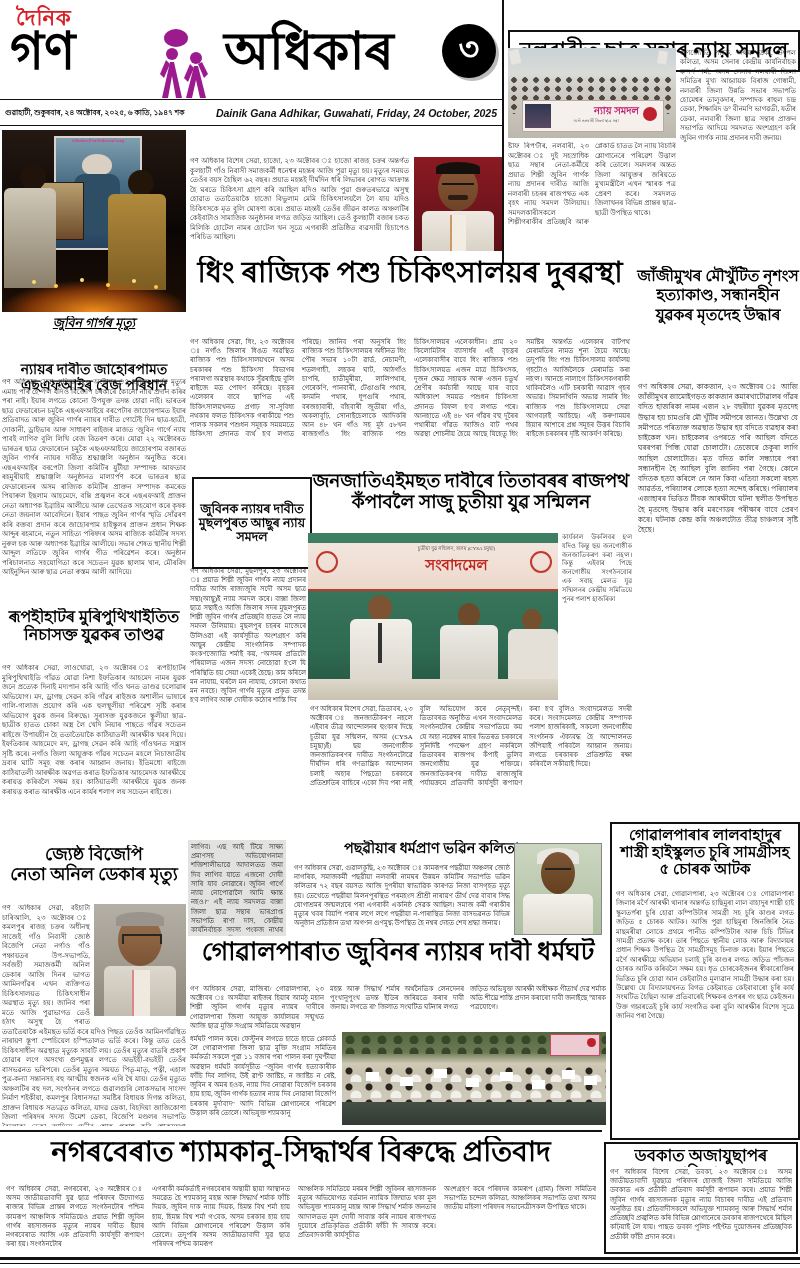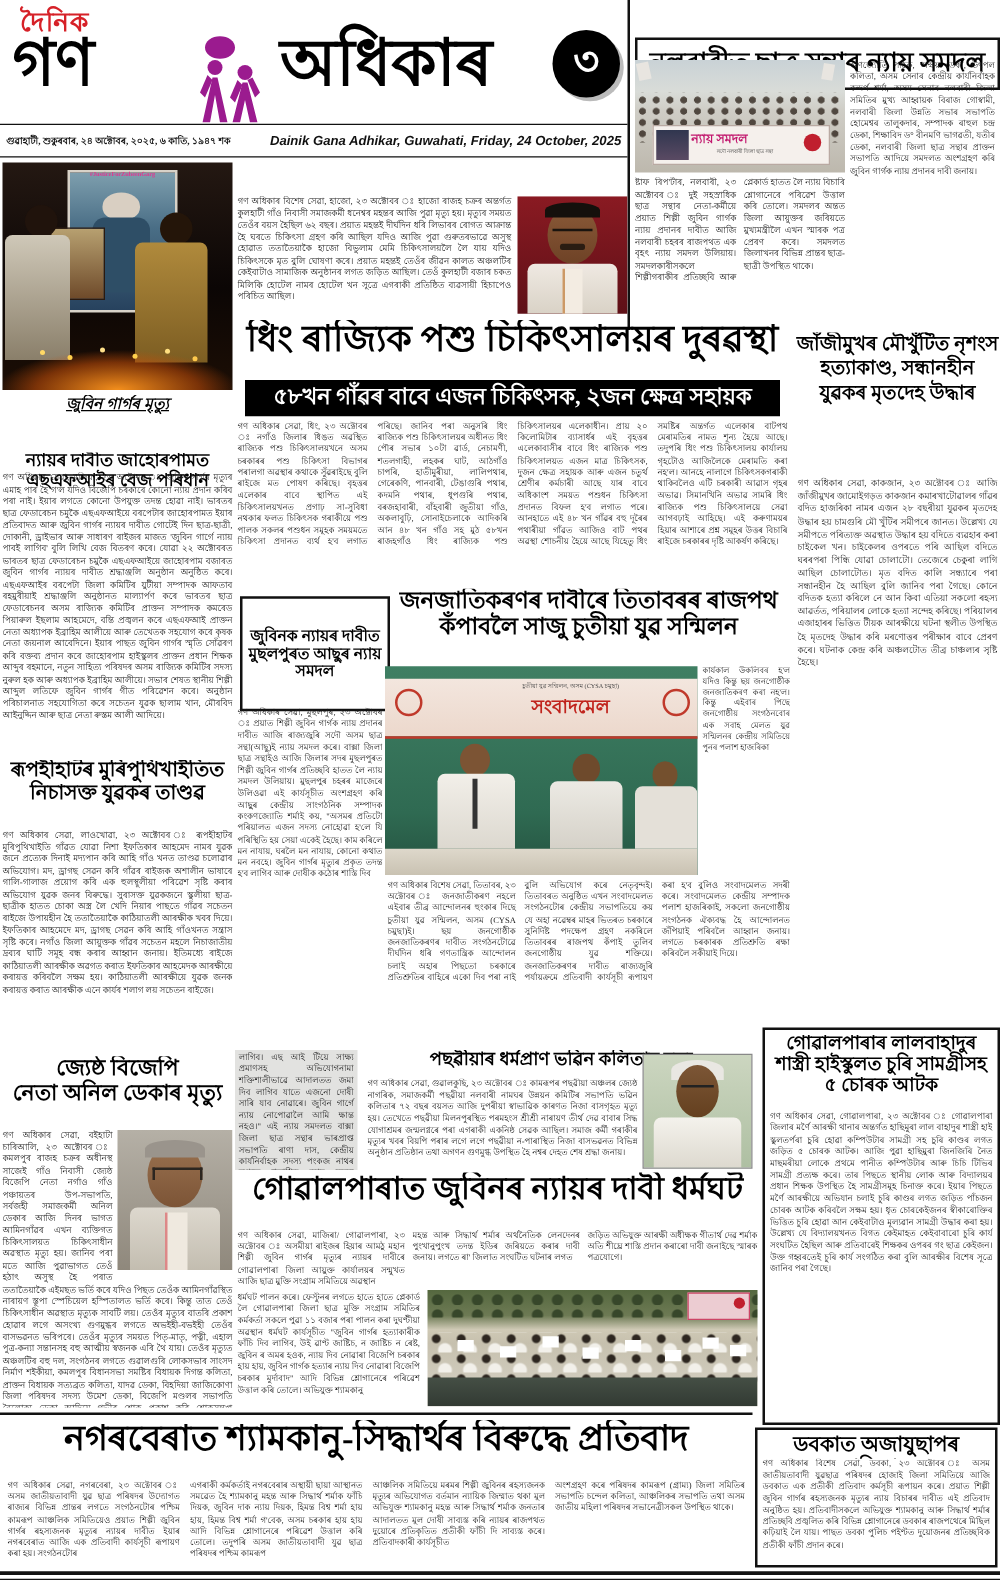--- a/index.html
+++ b/index.html
@@ -64,21 +64,21 @@
 
   <div class="abs hbox hl" style="left:508px;top:6px;width:288px;height:38px;font-size:21px;margin-top:24px;">নলবাৰীত ছাত্ৰ সন্থাৰ ন্যায় সমদল</div>
   <div class="ph" style="left:508px;top:48px;width:168px;height:90px;background:linear-gradient(#c9d2d6 0%,#d9dcd8 28%,#cfcdc6 45%,#bdb8ad 100%);">
     <div class="abs" style="left:0;top:26px;width:168px;height:40px;background:
       radial-gradient(circle 2.5px at 6px 6px,#3a3028 2.5px,transparent 3px);
       background-size:11px 9px;opacity:.85;"></div>
     <div class="abs" style="left:2px;top:2px;width:10px;height:14px;background:#e8e5e0;transform:rotate(-12deg);"></div>
     <div class="abs" style="left:150px;top:3px;width:9px;height:13px;background:#e8e5e0;transform:rotate(10deg);"></div>
     <div class="abs" style="left:14px;top:52px;width:140px;height:30px;background:#f5f0ec;border:1px solid #b9a9a2;">
       <div class="abs" style="left:2px;top:3px;width:26px;height:24px;background:linear-gradient(#30364f,#5a4a63);"></div>
-      <div class="abs" style="left:30px;top:2px;width:86px;text-align:left;font-size:10px;font-weight:bold;color:#c2186e;">ন্যায় সমদল</div>
+      <div class="abs" style="left:30px;top:2px;width:86px;text-align:right;font-size:10px;font-weight:bold;color:#c2186e;">ন্যায় সমদল</div>
       <div class="abs" style="left:30px;top:17px;width:86px;text-align:center;font-size:4px;color:#333;">সদৌ নলবাৰী জিলা ছাত্ৰ সন্থা</div>
       <div class="abs" style="left:120px;top:6px;width:14px;height:14px;border-radius:50%;background:#c01f2e;"></div>
     </div>
   </div>
   <div class="abs bt" style="left:680px;top:48px;width:116px;height:214px;font-size:6.9px;">গুণজ্যোতি পাঠক, অক্ষয় ডেকা, উৎপল কলিতা, অসম সেনাৰ কেন্দ্ৰীয় কাৰ্যনিৰ্বাহক কন্দৰ্প শৰ্মা, অসম সেনাৰ নলবাৰী জিলা সমিতিৰ মুখ্য আহ্বায়ক বিৰাজ গোস্বামী, নলবাৰী জিলা উন্নতি সভাৰ সভাপতি হোমেশ্বৰ তালুকদাৰ, সম্পাদক ৰাহুল চন্দ্ৰ ডেকা, শিক্ষাবিদ ড° বীনমণি ভাগৱতী, যতীৰ ডেকা, নলবাৰী জিলা ছাত্ৰ সন্থাৰ প্ৰাক্তন সভাপতি আদিয়ে সমদলত অংশগ্ৰহণ কৰি জুবিন গাৰ্গক ন্যায় প্ৰদানৰ দাবী জনায়।</div>
   <div class="abs bt cols2" style="left:508px;top:142px;width:168px;height:120px;">ষ্টাফ ৰিপ'ৰ্টাৰ, নলবাৰী, ২৩ অক্টোবৰ ঃ দুই সহস্ৰাধিক ছাত্ৰ সন্থাৰ নেতা-কৰ্মীয়ে প্ৰয়াত শিল্পী জুবিন গাৰ্গক ন্যায় প্ৰদানৰ দাবীত আজি নলবাৰী চহৰৰ ৰাজপথত এক বৃহৎ ন্যায় সমদল উলিয়ায়। সমদলকাৰীসকলে শিল্পীগৰাকীৰ প্ৰতিচ্ছবি আৰু প্লেকাৰ্ড হাতত লৈ ন্যায় বিচাৰি শ্লোগানেৰে পৰিৱেশ উত্তাল কৰি তোলে। সমদলৰ অন্তত জিলা আয়ুক্তৰ জৰিয়তে মুখ্যমন্ত্ৰীলৈ এখন স্মাৰক পত্ৰ প্ৰেৰণ কৰে। সমদলত জিলাখনৰ বিভিন্ন প্ৰান্তৰ ছাত্ৰ-ছাত্ৰী উপস্থিত থাকে।</div>
 
   <div class="ph" style="left:2px;top:130px;width:184px;height:182px;background:linear-gradient(#241812 0%,#0b0605 55%,#1c0e05 100%);">
     <div class="abs" style="left:52px;top:6px;width:84px;height:110px;background:linear-gradient(#7e9fae 0%,#4a6e86 40%,#27425e 100%);border:2px solid #d8d2c8;">
       <div style="font-size:5px;color:#e3338f;text-align:center;font-weight:bold;">#JusticeForZubeenGarg</div>
@@ -121,28 +121,27 @@
       <div class="abs" style="left:22px;top:5px;width:44px;height:12px;border-radius:50% 50% 0 0;background:#15100c;"></div>
       <div class="abs" style="left:28px;top:26px;width:32px;height:7px;border-top:2px solid #1a140f;"></div>
       <div class="abs" style="left:34px;top:38px;width:20px;height:5px;background:#2a1c12;border-radius:2px;"></div>
       <div class="torso" style="left:8px;top:54px;width:72px;height:40px;background:linear-gradient(#efe9e2,#d9d2c6);"></div>
       <div class="abs" style="left:36px;top:58px;width:14px;height:36px;background:#f3ece2;border-left:2px solid #c96;"></div>
     </div>
     <span>গণ অধিকাৰ বিশেষ সেৱা, হাজো, ২৩ অক্টোবৰ ঃ হাজো ৰাজহ চক্ৰৰ অন্তৰ্গত কুলহাটী গাঁও নিবাসী সমাজকৰ্মী ধনেশ্বৰ মহন্তৰ আজি পুৱা মৃত্যু হয়। মৃত্যুৰ সময়ত তেওঁৰ বয়স হৈছিল ৬২ বছৰ। প্ৰয়াত মহন্তই দীৰ্ঘদিন ধৰি লিভাৰৰ ৰোগত আক্ৰান্ত হৈ ঘৰতে চিকিৎসা গ্ৰহণ কৰি আছিল যদিও আজি পুৱা গুৰুতৰভাৱে অসুস্থ হোৱাত ততাতৈয়াকৈ হাজো বিভুলাম মেমি চিকিৎসালয়লৈ লৈ যায় যদিও চিকিৎসকে মৃত বুলি ঘোষণা কৰে। প্ৰয়াত মহন্তই তেওঁৰ জীৱন কালত অঞ্চলটিৰ কেইবাটাও সামাজিক অনুষ্ঠানৰ লগত জড়িত আছিল। তেওঁ কুলহাটী বজাৰ চকত মিলিকি হোটেল নামৰ হোটেল খন সূত্ৰে এগৰাকী প্ৰতিষ্ঠিত ব্যৱসায়ী হিচাপেও পৰিচিত আছিল।</span>
   </div>
 
   <div class="abs hl" style="left:188px;top:256px;width:444px;height:46px;font-size:29px;">ধিং ৰাজ্যিক পশু চিকিৎসালয়ৰ দুৰৱস্থা</div>
-  <div class="abs blackbar" style="left:196px;top:304px;width:428px;height:29px;font-size:18px;">৫৮খন গাঁৱৰ বাবে এজন চিকিৎসক, ২জন ক্ষেত্ৰ সহায়ক</div>
   <div class="abs bt cols4" style="left:190px;top:337px;width:440px;height:132px;font-size:6.8px;">গণ অধিকাৰ সেৱা, ধিং, ২৩ অক্টোবৰ ঃ নগাঁও জিলাৰ ধিঙত অৱস্থিত ৰাজ্যিক পশু চিকিৎসালয়খনে অসম চৰকাৰৰ পশু চিকিৎসা বিভাগৰ পৰালগা অৱস্থাৰ কথাকে সুঁৱৰাইছে বুলি ৰাইজে মত পোষণ কৰিছে। বৃহত্তৰ এলেকাৰ বাবে স্থাপিত এই চিকিৎসালয়খনত প্ৰগাঢ় সা-সুবিধা নথকাৰ ফলত চিকিৎসক গৰাকীয়ে পশু পালক সকলৰ পশুধন সমূহক সময়মতে চিকিৎসা প্ৰদানত ব্যৰ্থ হ'ব লগাত পৰিছে। জানিব পৰা অনুসৰি ধিং ৰাজ্যিক পশু চিকিৎসালয়ৰ অধীনত ধিং পৌৰ সভাৰ ১০টা ৱাৰ্ড, নেচামণী, শতলগাহী, লহকৰ ঘাট, আঠগাঁও চাপৰি, হাতীমুৰীয়া, লালিপথাৰ, গেৰেকণি, পানবাৰী, টেঙাগুৰি পথাৰ, কদমনি পথাৰ, ধূপগুৰি পথাৰ, বৰজহাবাৰী, বাঁহবাৰী জুতীয়া গাঁও, অকলাবুঢ়ি, সোনাইচেলাকে আদিকৰি আন ৪৮ খন গাঁও সহ মুঠ ৫৮খন ৰাজহগাঁও ধিং ৰাজ্যিক পশু চিকিৎসালয়ৰ এলেকাধীন। প্ৰায় ২০ কিলোমিটাৰ ব্যাসাৰ্ধৰ এই বৃহত্তৰ এলেকাবাসীৰ বাবে ধিং ৰাজ্যিক পশু চিকিৎসালয়ত এজন মাত্ৰ চিকিৎসক, দুজন ক্ষেত্ৰ সহায়ক আৰু এজন চতুৰ্থ শ্ৰেণীৰ কৰ্মচাৰী আছে যাৰ বাবে অধিকাংশ সময়ত পশুধন চিকিৎসা প্ৰদানত বিফল হ'ব লগাত পৰে। আনহাতে এই ৪৮ খন গাঁৱৰ বহু দূৰৈৰ পথাৰীয়া গাঁৱত আজিও বাট পথৰ অৱস্থা শোচনীয় হৈয়ে আছে যিহেতু ধিং সমষ্টিৰ অন্তৰ্গত এলেকাৰ বাটপথ মেৰামতিৰ নামত শূন্য হৈয়ে আছে। তদুপৰি ধিং পশু চিকিৎসালয় কাৰ্যালয় গৃহটোও আজিলৈকে মেৰামতি কৰা নহ'ল। আনহে নালাগে চিকিৎসকগৰাকী থাকিবলৈও এটি চৰকাৰী আৱাস গৃহৰ অভাৱ। সিমানখিনি অভাৱ সামৰি ধিং ৰাজ্যিক পশু চিকিৎসালয়ে সেৱা আগবঢ়াই আহিছে। এই কৰুণাময়ৰ হিয়াৰ আশাৰে প্ৰশ্ন সমূহৰ উত্তৰ বিচাৰি ৰাইজে চৰকাৰৰ দৃষ্টি আকৰ্ষণ কৰিছে।</div>
 
   <div class="abs hbox hl" style="left:192px;top:477px;width:112px;height:84px;font-size:12.5px;padding:2px;">জুবিনক ন্যায়ৰ দাবীত মুছলপুৰত আছুৰ ন্যায় সমদল</div>
   <div class="abs bt" style="left:190px;top:566px;width:116px;height:270px;font-size:6.8px;">গণ অধিকাৰ সেৱা, মুছলপুৰ, ২৩ অক্টোবৰ ঃ প্ৰয়াত শিল্পী জুবিন গাৰ্গক ন্যায় প্ৰদানৰ দাবীত আজি ৰাজ্যজুৰি সদৌ অসম ছাত্ৰ সন্থা(আছু)ই ন্যায় সমদল কৰে। বাক্সা জিলা ছাত্ৰ সন্থাইও আজি জিলাৰ সদৰ মুছলপুৰত শিল্পী জুবিন গাৰ্গৰ প্ৰতিচ্ছবি হাতত লৈ ন্যায় সমদল উলিয়ায়। মুছলপুৰ চহৰৰ মাজেৰে উলিওৱা এই কাৰ্যসূচীত অংশগ্ৰহণ কৰি আছুৰ কেন্দ্ৰীয় সাংগঠনিক সম্পাদক কংকণজ্যোতি শৰ্মাই কয়, "অসমৰ প্ৰতিটো পৰিয়ালত এজন সদস্য নোহোৱা হ'লে যি পৰিস্থিতি হয় সেয়া একেই হৈছে। কাম কৰিলে মন নাযায়, ঘৰলৈ মন নাযায়, কোনো কথাত মন নবহে। জুবিন গাৰ্গৰ মৃত্যুৰ প্ৰকৃত তদন্ত হ'ব লাগিব আৰু দোষীক কঠোৰ শাস্তি দিব</div>
   <div class="abs bt graybox" style="left:188px;top:840px;width:92px;height:92px;font-size:6.8px;">লাগিব। এছ আই টিয়ে সাক্ষ্য প্ৰমাণসহ অভিযোগনামা শক্তিশালীভাৱে আদালতত জমা দিব লাগিব যাতে এজনো দোষী সাৰি যাব নোৱাৰে। জুবিন গাৰ্গে ন্যায় নোপোৱালৈ আমি ক্ষান্ত নহও।" এই ন্যায় সমদলত বাক্সা জিলা ছাত্ৰ সন্থাৰ ভাৰপ্ৰাপ্ত সভাপতি ৰাণা দাস, কেন্দ্ৰীয় কাৰ্যনিৰ্বাহক সদস্য পংকজ নাথৰ লগতে শতাধিক আছু সদস্য উপস্থিত থাকে।</div>
 
-  <div class="abs hl" style="left:310px;top:471px;width:322px;height:58px;font-size:18.5px;">জনজাতিকৰণৰ দাবীৰে তিতাবৰৰ ৰাজপথ কঁপাবলৈ সাজু চুতীয়া যুৱ সন্মিলন</div>
+  <div class="abs hl" style="left:310px;top:471px;width:322px;height:58px;font-size:18.5px;">জনজাতিএইমছত দাবীৰে তিতাবৰৰ ৰাজপথ কঁপাবলৈ সাজু চুতীয়া যুৱ সন্মিলন</div>
   <div class="ph" style="left:308px;top:533px;width:250px;height:167px;background:linear-gradient(#3f7f63,#2f6a52 70%,#24523f 100%);">
     <div class="abs" style="left:0;top:10px;width:297px;height:46px;background:linear-gradient(#f3e6de,#ecd8cc);border-bottom:2px solid #c0392b;">
       <div style="font-size:5px;color:#444;text-align:center;padding-top:2px;">চুতীয়া যুৱ সন্মিলন, অসম (CYSA চমুছা)</div>
       <div style="font-size:15px;font-weight:bold;color:#c0241d;text-align:center;">সংবাদমেল</div>
       <div class="abs" style="left:8px;top:8px;width:18px;height:18px;border-radius:50%;border:2px solid #c0392b;"></div>
       <div class="abs" style="left:222px;top:8px;width:18px;height:18px;border-radius:50%;border:2px solid #c0392b;"></div>
     </div>
     <div class="head" style="left:60px;top:62px;width:24px;height:26px;background:#7c5434;"></div>
     <div class="torso" style="left:42px;top:86px;width:62px;height:60px;background:linear-gradient(#f2efe9,#dcd8cf);"></div>
     <div class="abs" style="left:70px;top:90px;width:4px;height:40px;background:#333;"></div>

